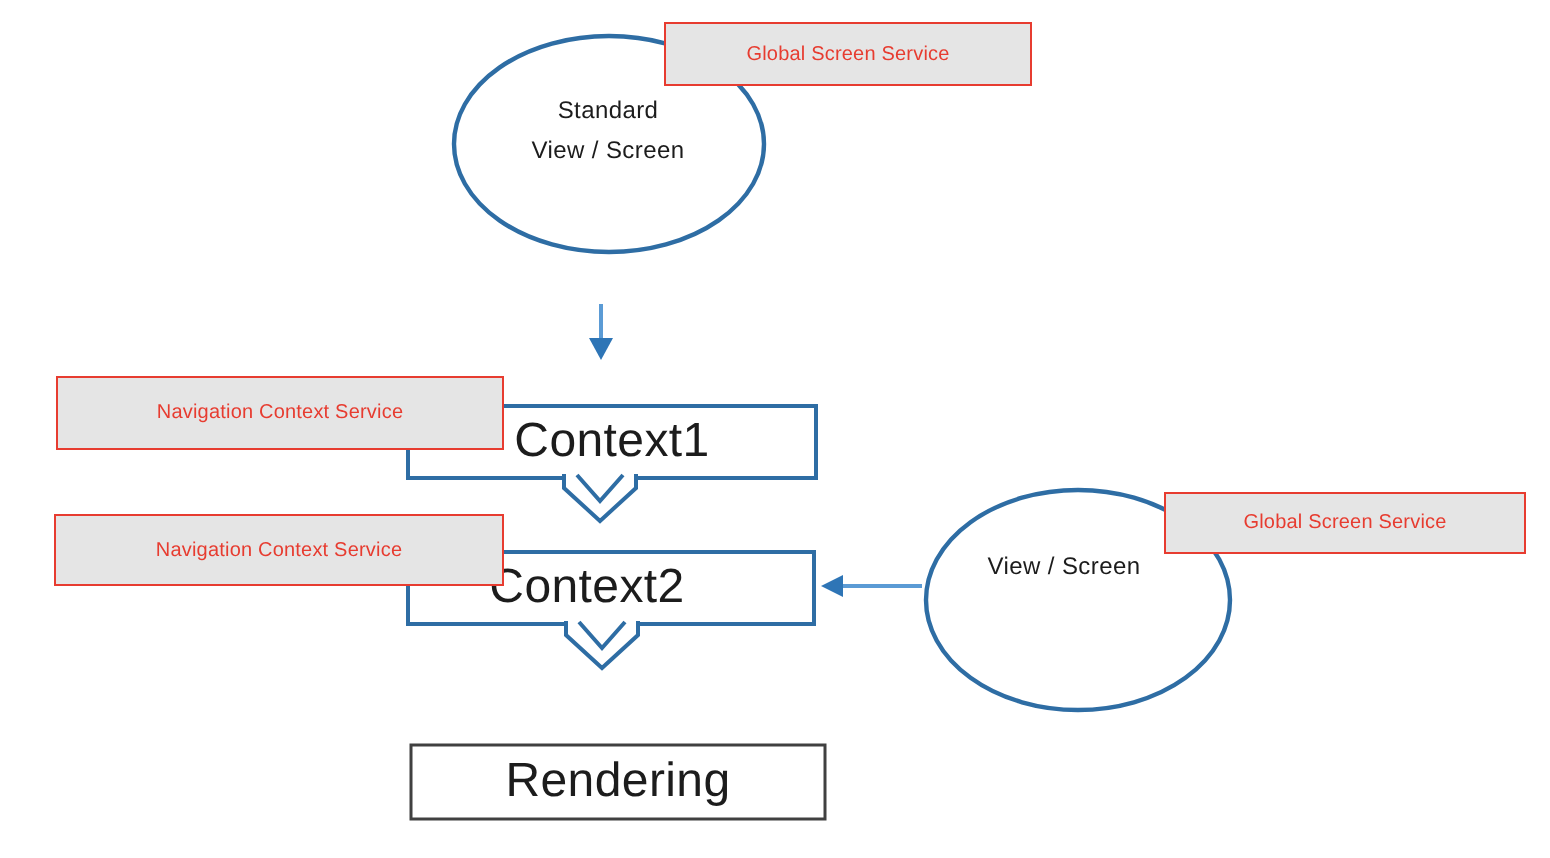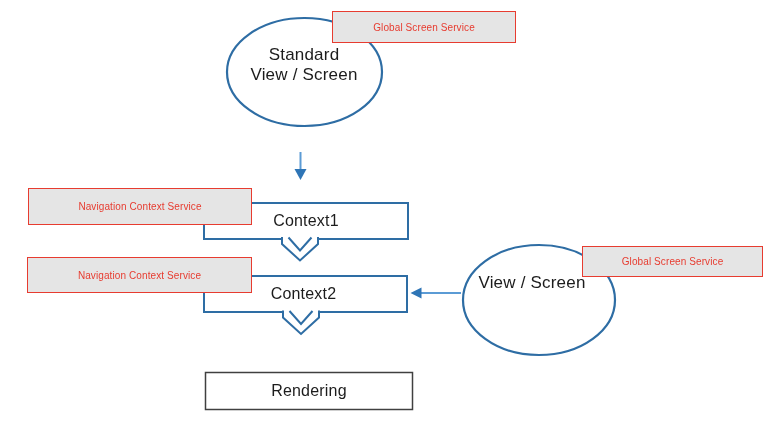--- a/index.html
+++ b/index.html
@@ -9,24 +9,24 @@
     background:#ffffff;
     font-family:"Liberation Sans", sans-serif;
     overflow:hidden;
   }
   .stage svg{position:absolute;left:0;top:0;z-index:1;}
   .node-label{
     position:absolute;z-index:2;
     color:#1c1c1c;text-align:center;
     pointer-events:none;
   }
-  .ellipse-label{font-size:17px;line-height:20px;letter-spacing:.2px;}
+  .ellipse-label{font-size:12px;line-height:20px;letter-spacing:.2px;}
   .box-label{
     display:flex;align-items:center;justify-content:center;
-    font-size:16px;letter-spacing:.2px;text-align:center;
+    font-size:24px;letter-spacing:.2px;text-align:center;
   }
   .ann{
     position:absolute;z-index:3;
     background:#e5e5e5;
     border:1.5px solid #e73c30;
     color:#e73c30;
     display:flex;align-items:center;justify-content:center;
     font-size:10px;letter-spacing:.1px;
     box-sizing:border-box;
   }
@@ -68,21 +68,21 @@
     <div>Standard</div>
     <div>View / Screen</div>
   </div>
 
   <div class="node-label ellipse-label" style="left:432px;top:273px;width:200px;">
     <div>View / Screen</div>
   </div>
 
   <div class="node-label box-label" style="left:204px;top:203px;width:204px;height:36px;">Context1</div>
 
-  <div class="node-label box-label" style="left:202px;top:276px;width:203px;height:36px;">Context2</div>
+  <div class="node-label box-label" style="left:192px;top:276px;width:203px;height:36px;">Context2</div>
 
   <div class="node-label box-label" style="left:205px;top:372px;width:208px;height:38px;border-radius:10px;">Rendering</div>
 
   <div class="ann" style="left:332px;top:11px;width:184px;height:32px;">Global Screen Service</div>
 
   <div class="ann" style="left:28px;top:188px;width:224px;height:37px;">Navigation Context Service</div>
 
   <div class="ann" style="left:27px;top:257px;width:225px;height:36px;">Navigation Context Service</div>
 
   <div class="ann" style="left:582px;top:246px;width:181px;height:31px;">Global Screen Service</div>

